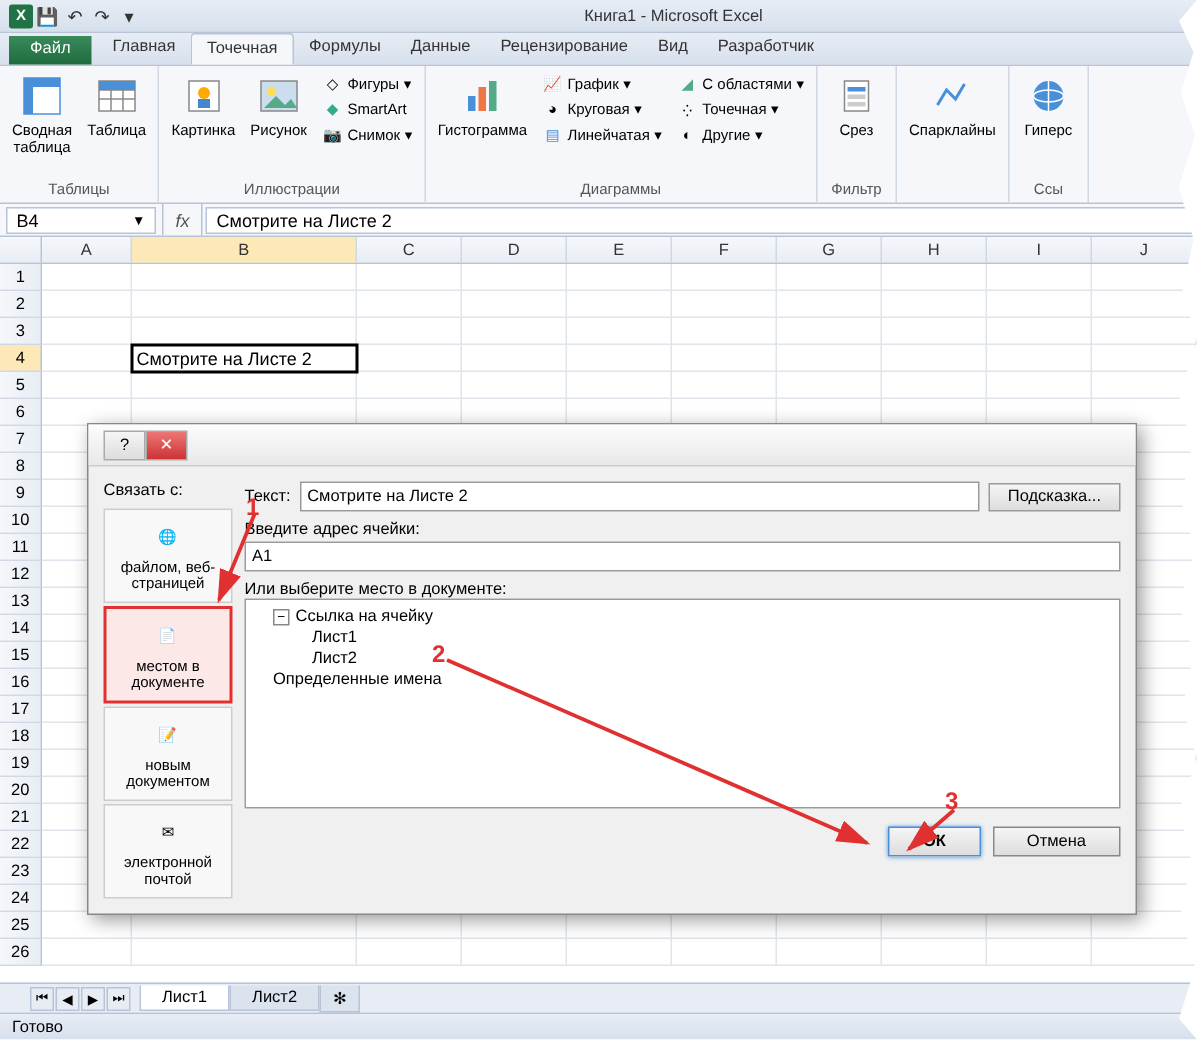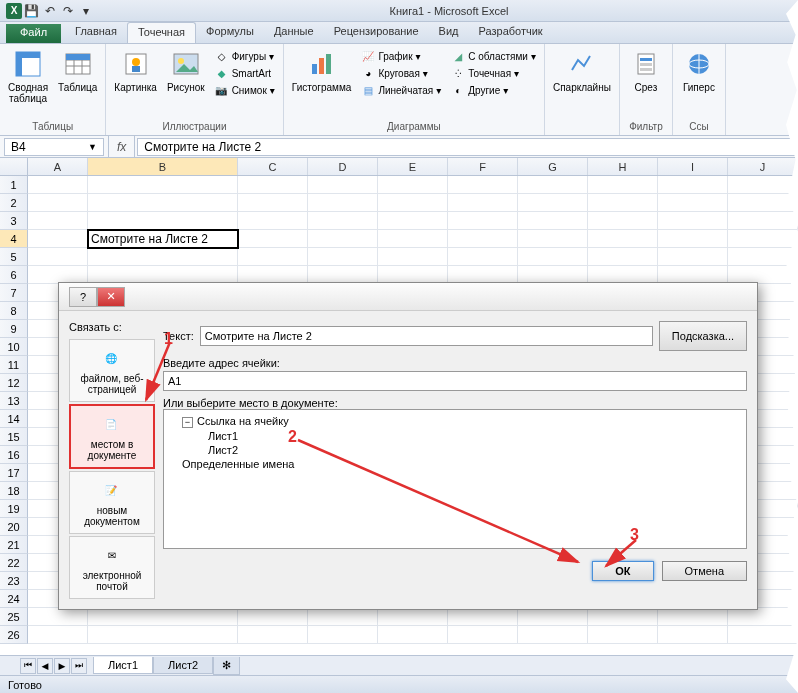--- a/index.html
+++ b/index.html
@@ -55,21 +55,21 @@
 .dialog-body { padding: 10px; display: flex; gap: 8px; }
 .link-sidebar { width: 86px; display: flex; flex-direction: column; gap: 2px; }
 .link-sidebar-label { font-size: 11px; text-align: left; padding-bottom: 4px; }
 .link-opt { border: 1px solid #ccc; background: #f8f8f8; padding: 6px 2px; text-align: center; font-size: 10px; cursor: pointer; display: flex; flex-direction: column; align-items: center; gap: 3px; }
 .link-opt.selected { border: 2px solid #e03030; background: #fde8e8; }
 .link-opt-icon { width: 24px; height: 24px; display: flex; align-items: center; justify-content: center; }
 .dialog-main { flex: 1; display: flex; flex-direction: column; gap: 6px; font-size: 11px; }
 .form-row { display: flex; align-items: center; gap: 6px; }
 .form-row label { white-space: nowrap; }
 .text-input { flex: 1; border: 1px solid #999; background: #fff; padding: 2px 4px; font-size: 11px; height: 20px; }
-.hint-btn { padding: 2px 12px; border: 1px solid #999; background: linear-gradient(#f5f5f5, #ddd); font-size: 11px; cursor: pointer; height: 30px; }
+.hint-btn { padding: 2px 12px; border: 1px solid #999; background: linear-gradient(#f5f5f5, #ddd); font-size: 11px; cursor: pointer; height: 19px; }
 .tree-box { border: 1px solid #999; background: #fff; height: 140px; padding: 4px; overflow: auto; font-size: 11px; }
 .tree-item { padding: 1px 0; cursor: pointer; }
 .tree-item.lvl1 { padding-left: 14px; }
 .tree-item.lvl2 { padding-left: 40px; }
 .tree-item .expander { display: inline-block; width: 11px; height: 11px; border: 1px solid #888; text-align: center; line-height: 9px; font-size: 9px; margin-right: 4px; background: #fff; }
 .tree-item.highlighted { color: #000; position: relative; }
 .dialog-footer { display: flex; justify-content: flex-end; gap: 8px; padding-top: 6px; }
 .dlg-action-btn { padding: 3px 22px; border: 1px solid #888; background: linear-gradient(#f5f5f5, #ddd); font-size: 11px; cursor: pointer; }
 .dlg-action-btn.primary { border: 1px solid #4a90d9; box-shadow: 0 0 3px #4a90d9; font-weight: bold; }
 
@@ -201,44 +201,44 @@
       </div>
     </div>
     <div class="ribbon-group-label">Диаграммы</div>
   </div>
 
   <div class="ribbon-group">
     <div class="ribbon-group-items">
       <div class="ribbon-btn">
         <div class="ribbon-btn-icon">
             <svg width="28" height="28">
-              <polyline points="4,20 10,10 16,16 22,6" fill="none" stroke="#4a90d9" stroke-width="2"></polyline>
+              <rect x="6" y="4" width="16" height="20" fill="#fff" stroke="#888"></rect>
+              <rect x="8" y="8" width="12" height="3" fill="#4a90d9"></rect>
+              <rect x="8" y="13" width="12" height="3" fill="#ccc"></rect>
+              <rect x="8" y="18" width="12" height="3" fill="#ccc"></rect>
             </svg>
           </div>
-        <div class="ribbon-btn-label">Спарклайны</div>
-      </div>
-    </div>
-    <div class="ribbon-group-label"></div>
+        <div class="ribbon-btn-label">Срез</div>
+      </div>
+    </div>
+    <div class="ribbon-group-label">Фильтр</div>
   </div>
 
   <div class="ribbon-group">
     <div class="ribbon-group-items">
       <div class="ribbon-btn">
         <div class="ribbon-btn-icon">
             <svg width="28" height="28">
-              <rect x="6" y="4" width="16" height="20" fill="#fff" stroke="#888"></rect>
-              <rect x="8" y="8" width="12" height="3" fill="#4a90d9"></rect>
-              <rect x="8" y="13" width="12" height="3" fill="#ccc"></rect>
-              <rect x="8" y="18" width="12" height="3" fill="#ccc"></rect>
+              <polyline points="4,20 10,10 16,16 22,6" fill="none" stroke="#4a90d9" stroke-width="2"></polyline>
             </svg>
           </div>
-        <div class="ribbon-btn-label">Срез</div>
-      </div>
-    </div>
-    <div class="ribbon-group-label">Фильтр</div>
+        <div class="ribbon-btn-label">Спарклайны</div>
+      </div>
+    </div>
+    <div class="ribbon-group-label"></div>
   </div>
 
   <div class="ribbon-group">
     <div class="ribbon-group-items">
       <div class="ribbon-btn">
         <div class="ribbon-btn-icon">
             <svg width="28" height="28">
               <circle cx="14" cy="14" r="10" fill="#4a90d9"></circle>
               <ellipse cx="14" cy="14" rx="10" ry="4" fill="none" stroke="#fff"></ellipse>
               <line x1="14" y1="4" x2="14" y2="24" stroke="#fff"></line>

